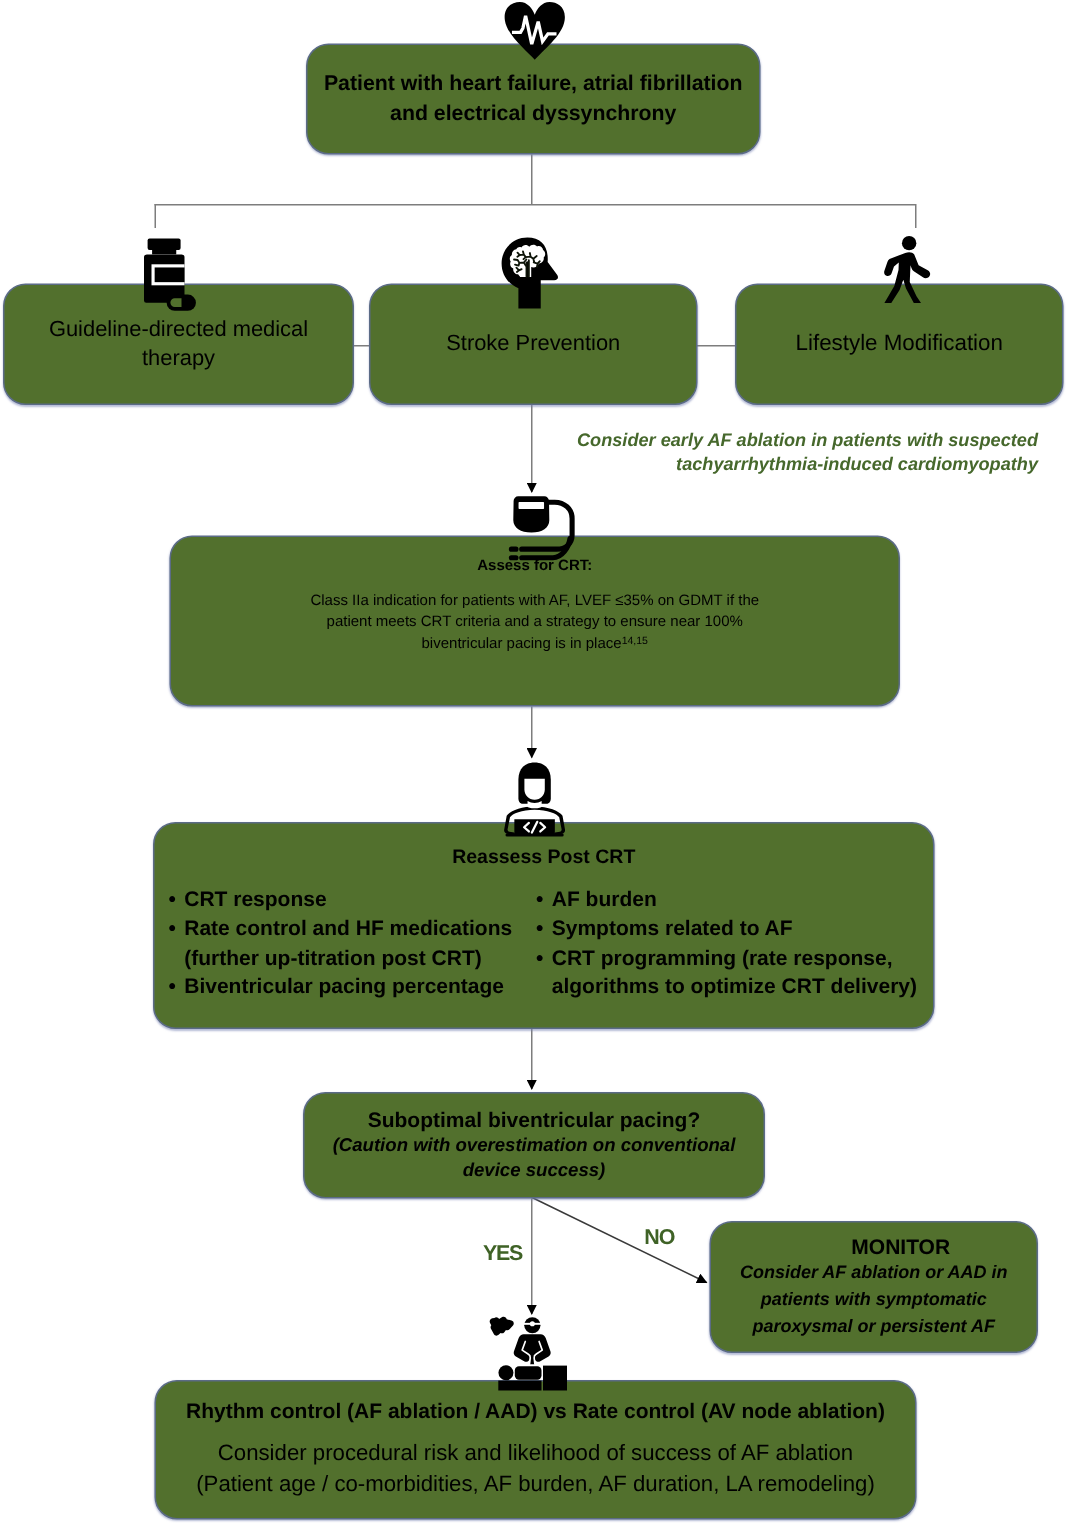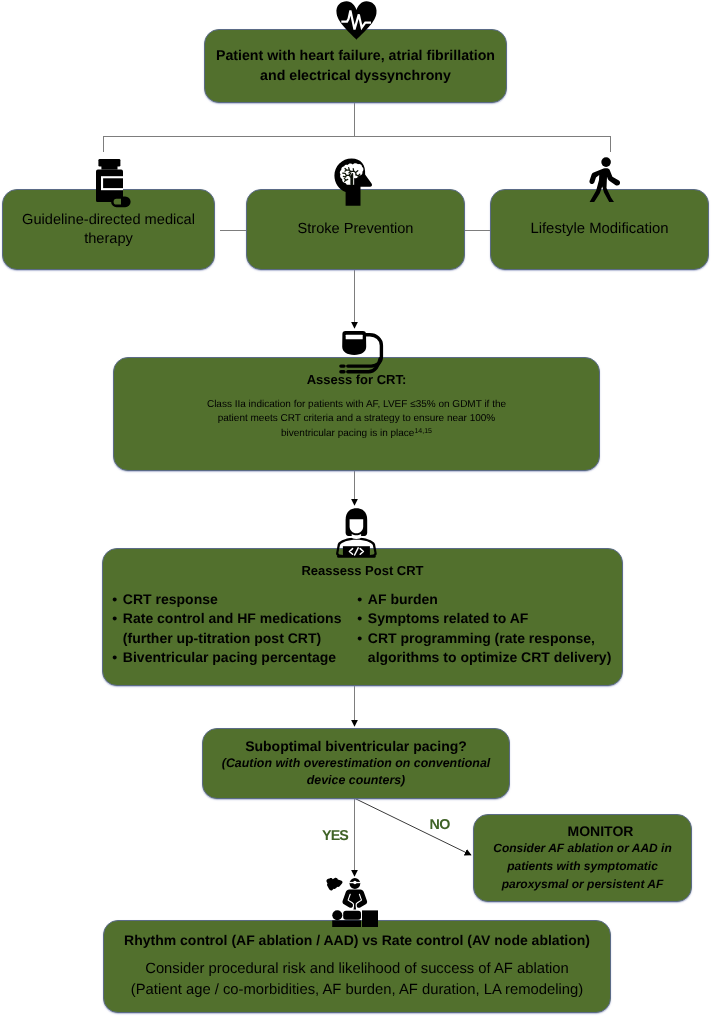--- a/index.html
+++ b/index.html
@@ -17,33 +17,33 @@
   .bl{text-align:left;}
   .bl div{position:relative;padding-left:11px;}
   .bl div::before{content:"\2022";position:absolute;left:0;top:0;}
   .bl div.cont::before{content:"";}
   sup{font-size:0.70em;vertical-align:baseline;position:relative;top:-0.36em;line-height:0;}
 
   
   #box-start    {left:204px; top:29px;  width:303px; height:74px;  padding:0 6px;}
   #box-start .ttl{font-size:14.2px;line-height:1.42;white-space:nowrap;}
 
-  #box-gdmt     {left:2px;   top:189px; width:213px; height:81px; padding:0 10px;}
+  #box-gdmt     {left:2px;   top:189px; width:234px; height:81px; padding:0 10px;}
   #box-gdmt div {font-size:14.6px;line-height:1.28;white-space:nowrap;}
 
   #box-stroke   {left:246px; top:189px; width:219px; height:81px; padding:0 10px;}
   #box-stroke div{font-size:14.6px;line-height:1.28;white-space:nowrap;}
 
   #box-lifestyle{left:490px; top:189px; width:219px; height:81px; padding:0 10px;}
   #box-lifestyle div{font-size:14.9px;line-height:1.28;white-space:nowrap;}
 
   #note-ablation{left:384px; top:285px; width:308px; font-size:12.1px;line-height:1.33;white-space:nowrap;}
 
   #box-crt      {left:113px; top:357px; width:487px; height:114px; padding:0 24px; justify-content:flex-start;}
-  #crt-title    {font-size:13px;margin-top:14px;}
+  #crt-title    {font-size:10px;margin-top:14px;}
   #crt-body     {font-size:10px;line-height:1.43;margin-top:11px;white-space:nowrap;}
 
   #box-reassess {left:102px; top:548px; width:521px; height:138px; padding:0; justify-content:flex-start;}
   #reassess-title{font-size:13px;margin-top:14px;}
   #box-reassess .bullets{margin-top:12px;justify-content:flex-start;padding-left:18.5px;white-space:nowrap;font-weight:bold;}
   #box-reassess .bl{font-size:14px;line-height:1.38;}
   #bl-left{width:245px;}
   #bl-right{padding-left:0;}
   #box-reassess .bl div{padding-left:10.6px;}
 
@@ -196,20 +196,24 @@
         <div>Stroke Prevention</div>
       </div>
   </div>
 
   <div class="box" id="box-lifestyle">
     <div>
         <div>Lifestyle Modification</div>
       </div>
   </div>
 
+  <div class="note" id="note-ablation">
+      <div>Consider early AF ablation in patients with suspected</div>
+      <div>tachyarrhythmia-induced cardiomyopathy</div>
+    </div>
 
   <div class="box" id="box-crt">
     <div class="ttl" id="crt-title">Assess for CRT:</div>
     <div id="crt-body">
       <div>Class IIa indication for patients with AF, LVEF ≤35% on GDMT if the</div>
       <div>patient meets CRT criteria and a strategy to ensure near 100%</div>
       <div><span>biventricular pacing is in place</span><sup>14,15</sup></div>
     </div>
   </div>
 
@@ -228,21 +232,21 @@
           <div>CRT programming (rate response,</div>
           <div class="cont">algorithms to optimize CRT delivery)</div>
         </div>
     </div>
   </div>
 
   <div class="box" id="box-subopt">
     <div class="ttl" id="subopt-title">Suboptimal biventricular pacing?</div>
     <div id="subopt-sub">
         <div>(Caution with overestimation on conventional</div>
-        <div>device counters)</div>
+        <div>device success)</div>
       </div>
   </div>
 
   <div class="lbl" id="lbl-yes">YES</div>
   <div class="lbl" id="lbl-no">NO</div>
 
   <div class="box" id="box-monitor">
     <div class="ttl" id="monitor-title">MONITOR</div>
     <div id="monitor-body">
         <div>Consider AF ablation or AAD in</div>

